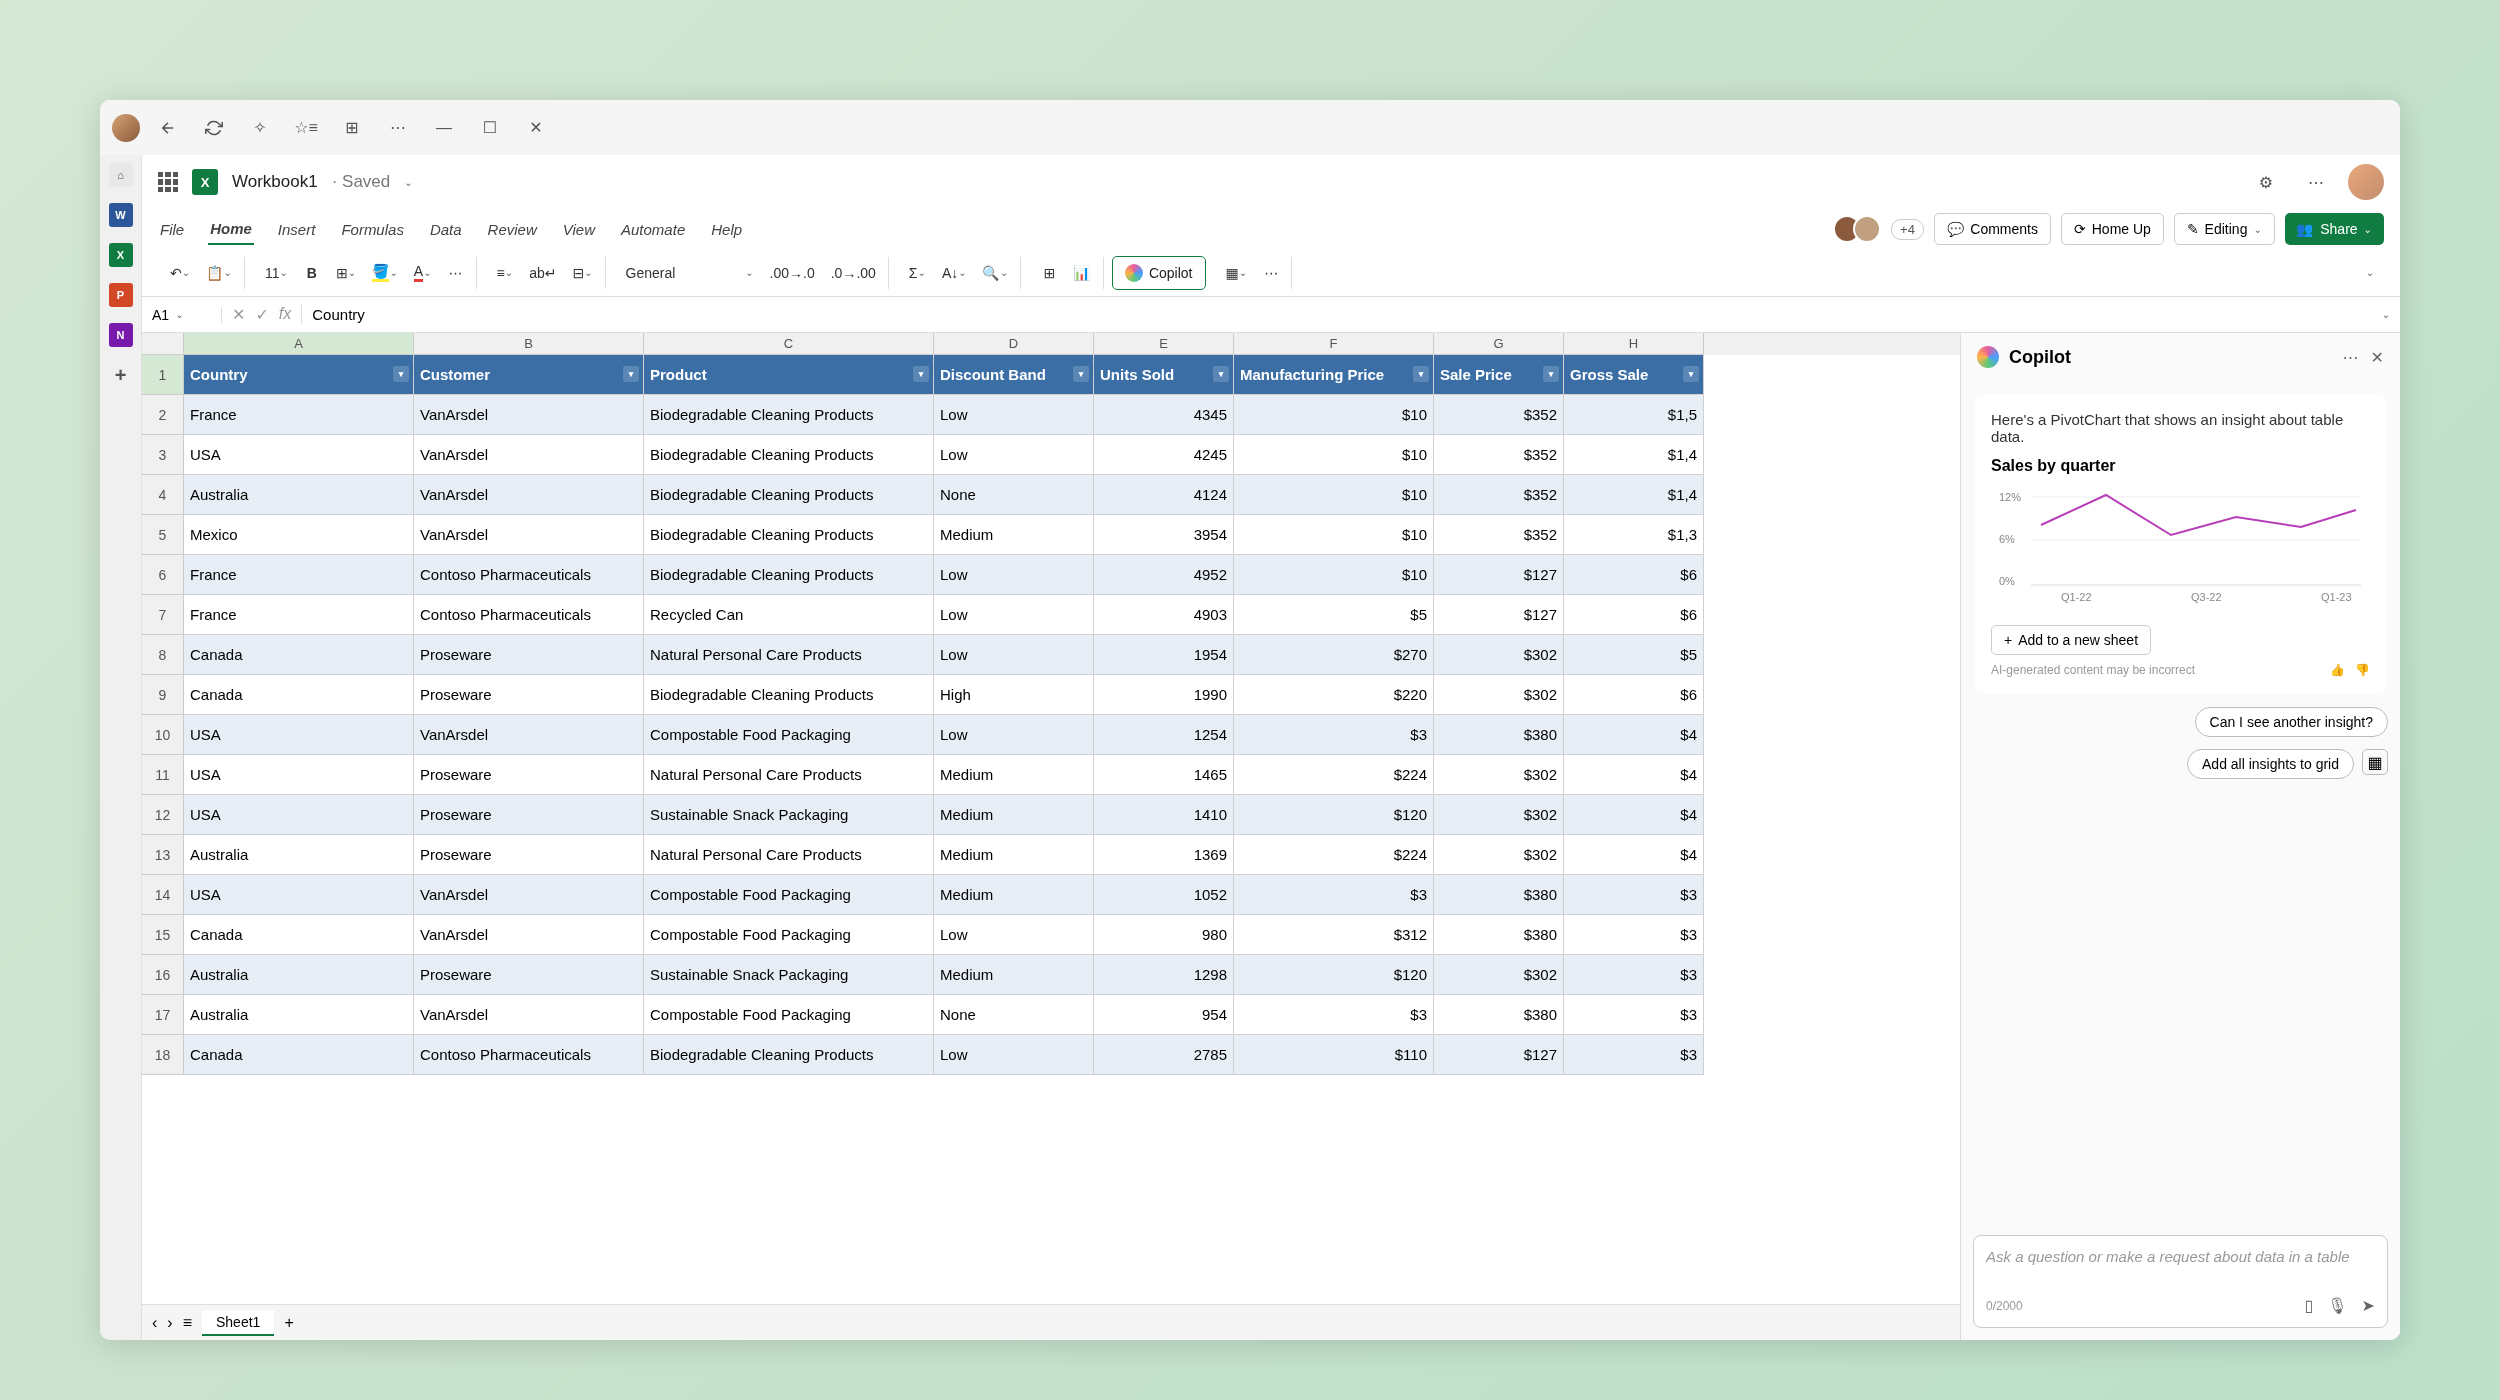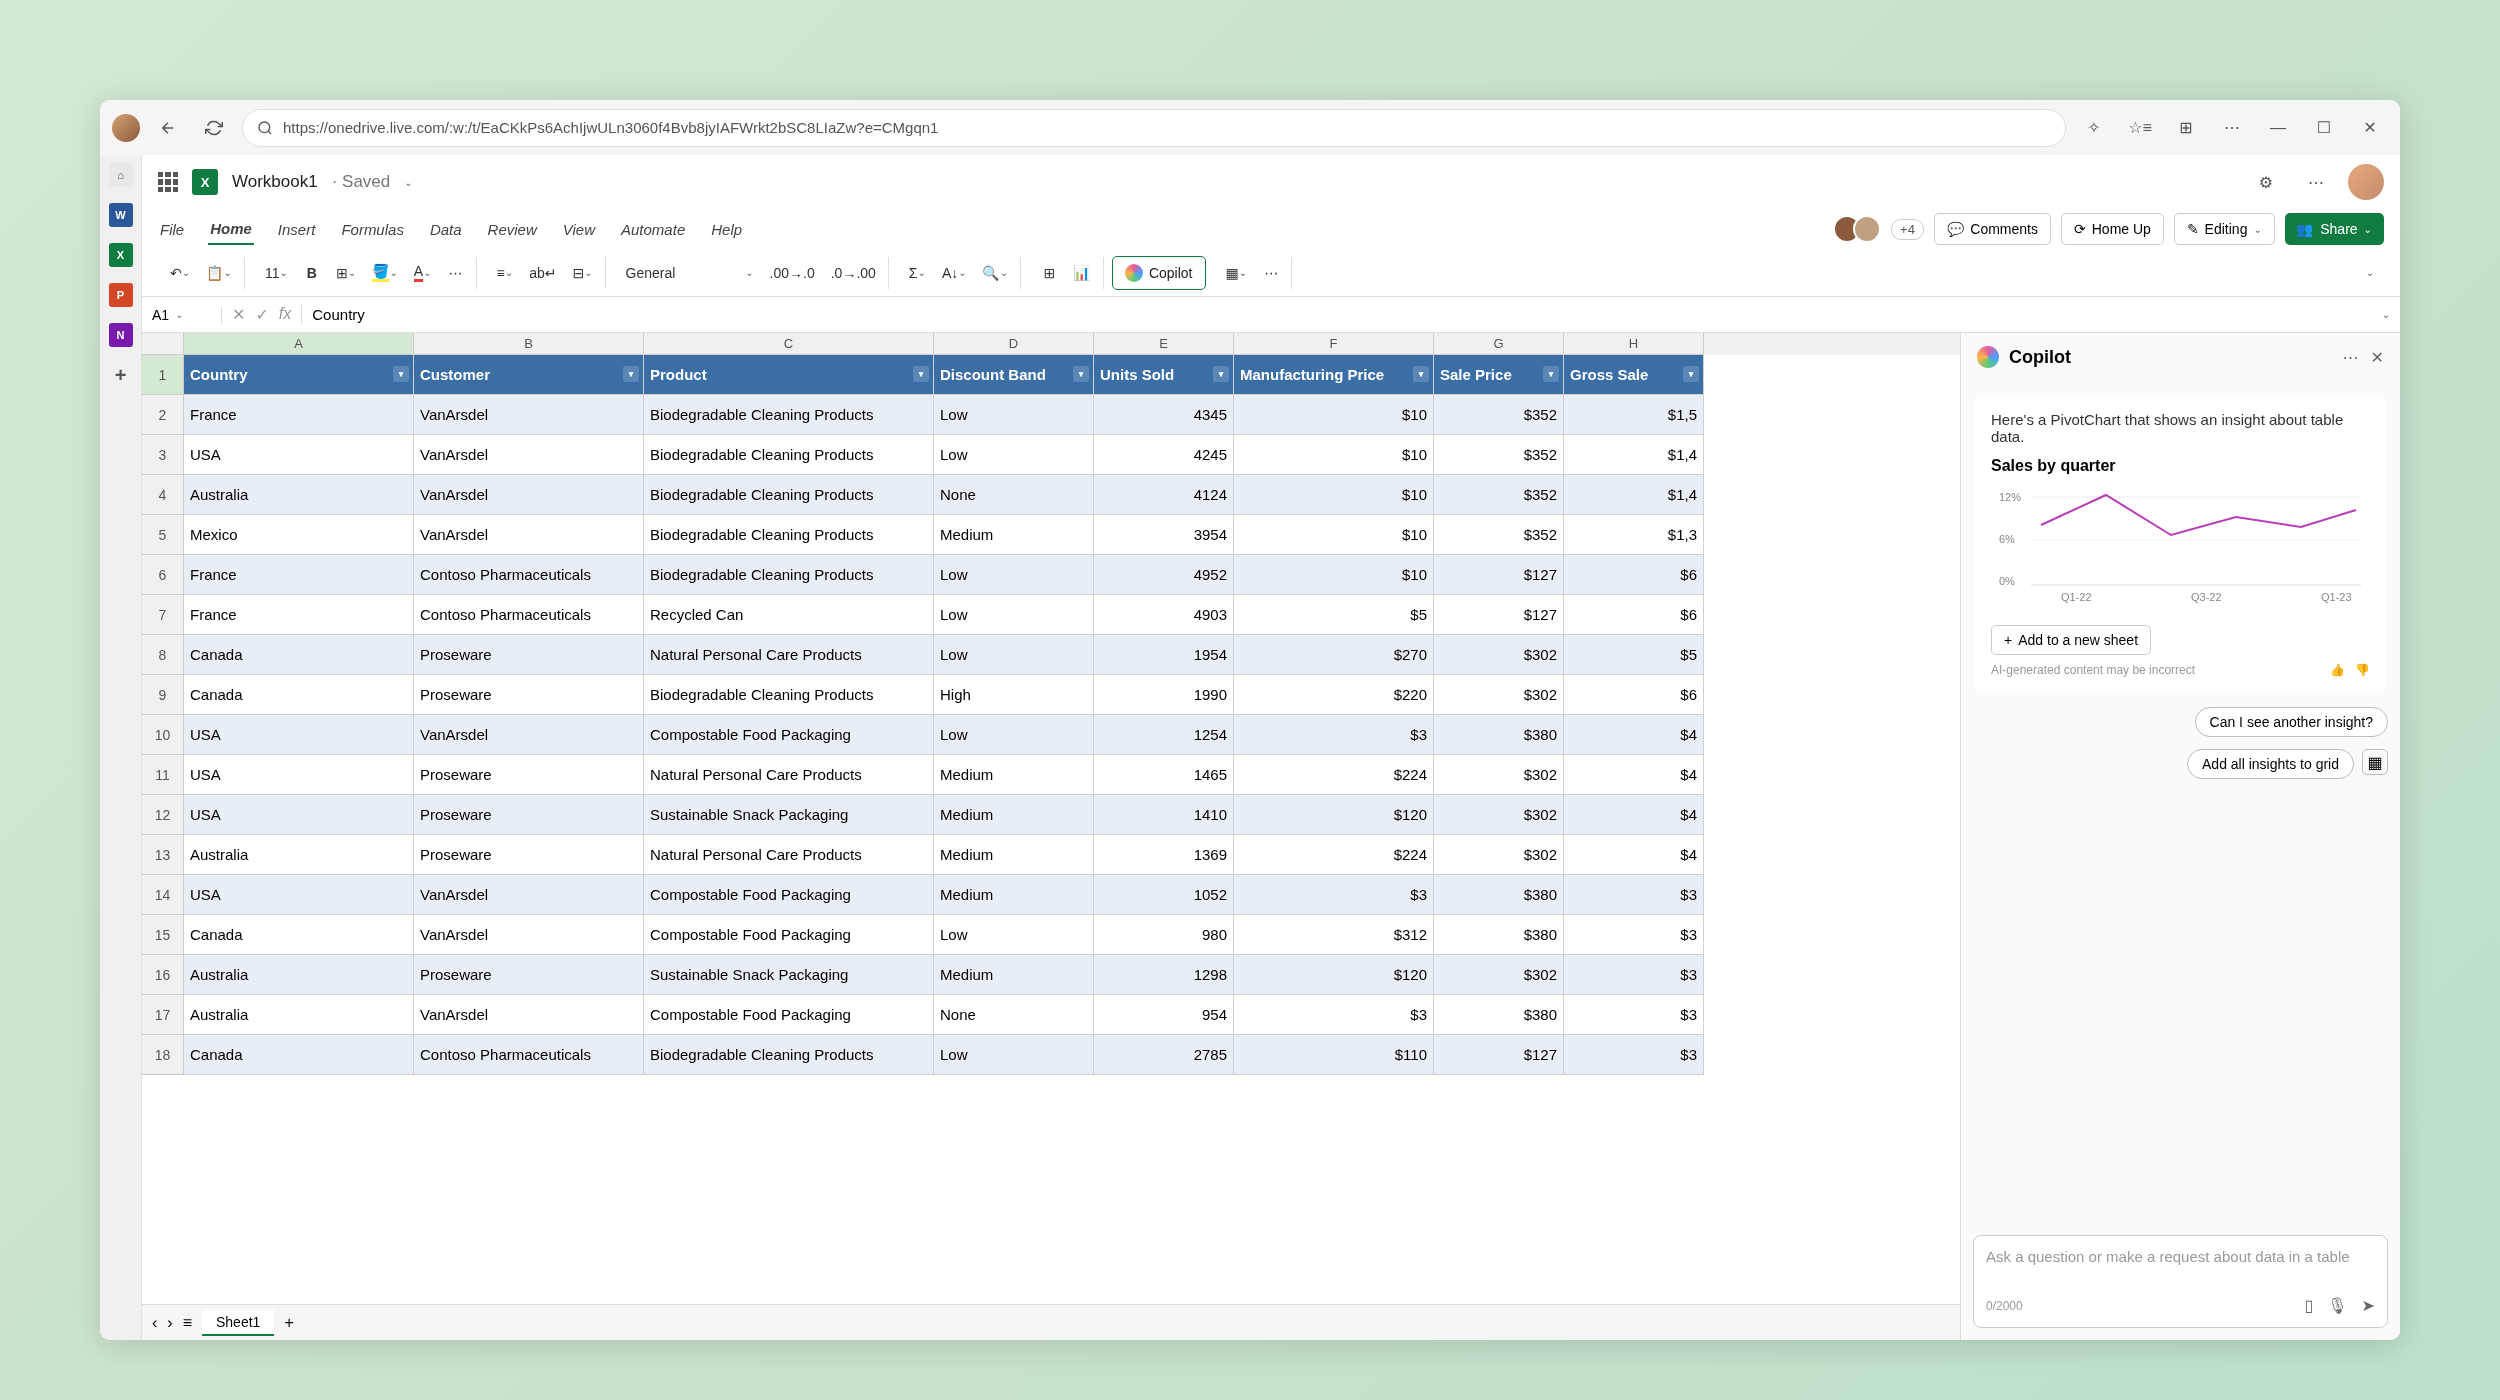--- a/index.html
+++ b/index.html
@@ -69,21 +69,21 @@
 .cp-card::before { content: ""; position: absolute; inset: -2px; border-radius: 10px; background: linear-gradient(90deg,#e85d9e,#4a9eff,#5dc97a,#ffb347); z-index: -1; }
 .cp-msg { font-size: 15px; color: #333; margin-bottom: 12px; }
 .cp-chart-title { font-weight: 600; font-size: 16px; margin-bottom: 10px; }
 .cp-chart { height: 130px; position: relative; margin-bottom: 10px; }
 .cp-add-btn { display: inline-flex; align-items: center; gap: 6px; border: 1px solid #ccc; border-radius: 5px; padding: 6px 12px; font-size: 14px; cursor: pointer; }
 .cp-disclaimer { font-size: 12px; color: #999; margin-top: 8px; display: flex; align-items: center; }
 .cp-sugg { align-self: flex-end; display: flex; gap: 8px; }
 .sugg-pill { border: 1px solid #bbb; border-radius: 16px; padding: 6px 14px; font-size: 14px; background: #fff; cursor: pointer; }
 .grid-ic { width: 26px; height: 26px; border: 1px solid #bbb; border-radius: 5px; display: flex; align-items: center; justify-content: center; }
 .cp-input { margin-top: auto; border: 1px solid #ccc; border-radius: 8px; background: #fff; padding: 12px; }
-.cp-input-text { color: #999; font-size: 15px; min-height: 40px; }
+.cp-input-text { color: #999; font-size: 15px; min-height: 40px; font-style: italic; }
 .cp-input-bar { display: flex; align-items: center; margin-top: 8px; }
 .cp-count { font-size: 12px; color: #999; }
 .cp-input-icons { margin-left: auto; display: flex; gap: 14px; color: #666; }
 svg { display: block; }
 .chev { font-size: 10px; color: #666; }
 </style>
 </head>
 <body>
 
 <div class="window">
@@ -94,27 +94,20 @@
         <svg width="18" height="18" viewBox="0 0 24 24" fill="none" stroke="currentColor" stroke-width="2">
           <path d="M19 12H5m7-7l-7 7 7 7"></path>
         </svg>
       </div>
     <div class="tb-btn">
         <svg width="18" height="18" viewBox="0 0 24 24" fill="none" stroke="currentColor" stroke-width="2">
           <path d="M23 4v6h-6M1 20v-6h6"></path>
           <path d="M3.5 9a9 9 0 0 1 14.8-3L23 10M1 14l4.7 4a9 9 0 0 0 14.8-3"></path>
         </svg>
       </div>
-    <div class="addr">
-      <svg width="16" height="16" viewBox="0 0 24 24" fill="none" stroke="currentColor" stroke-width="2">
-          <circle cx="11" cy="11" r="8"></circle>
-          <path d="m21 21-4.3-4.3"></path>
-        </svg>
-      <span>https://onedrive.live.com/:w:/t/EaCKkPs6AchIjwULn3060f4Bvb8jyIAFWrkt2bSC8LIaZw?e=CMgqn1</span>
-    </div>
     <div class="tb-btn">✧</div>
     <div class="tb-btn">☆≡</div>
     <div class="tb-btn">⊞</div>
     <div class="tb-btn">⋯</div>
     <div class="tb-btn">—</div>
     <div class="tb-btn">☐</div>
     <div class="tb-btn">✕</div>
   </div>
 
   <div class="app-body">

